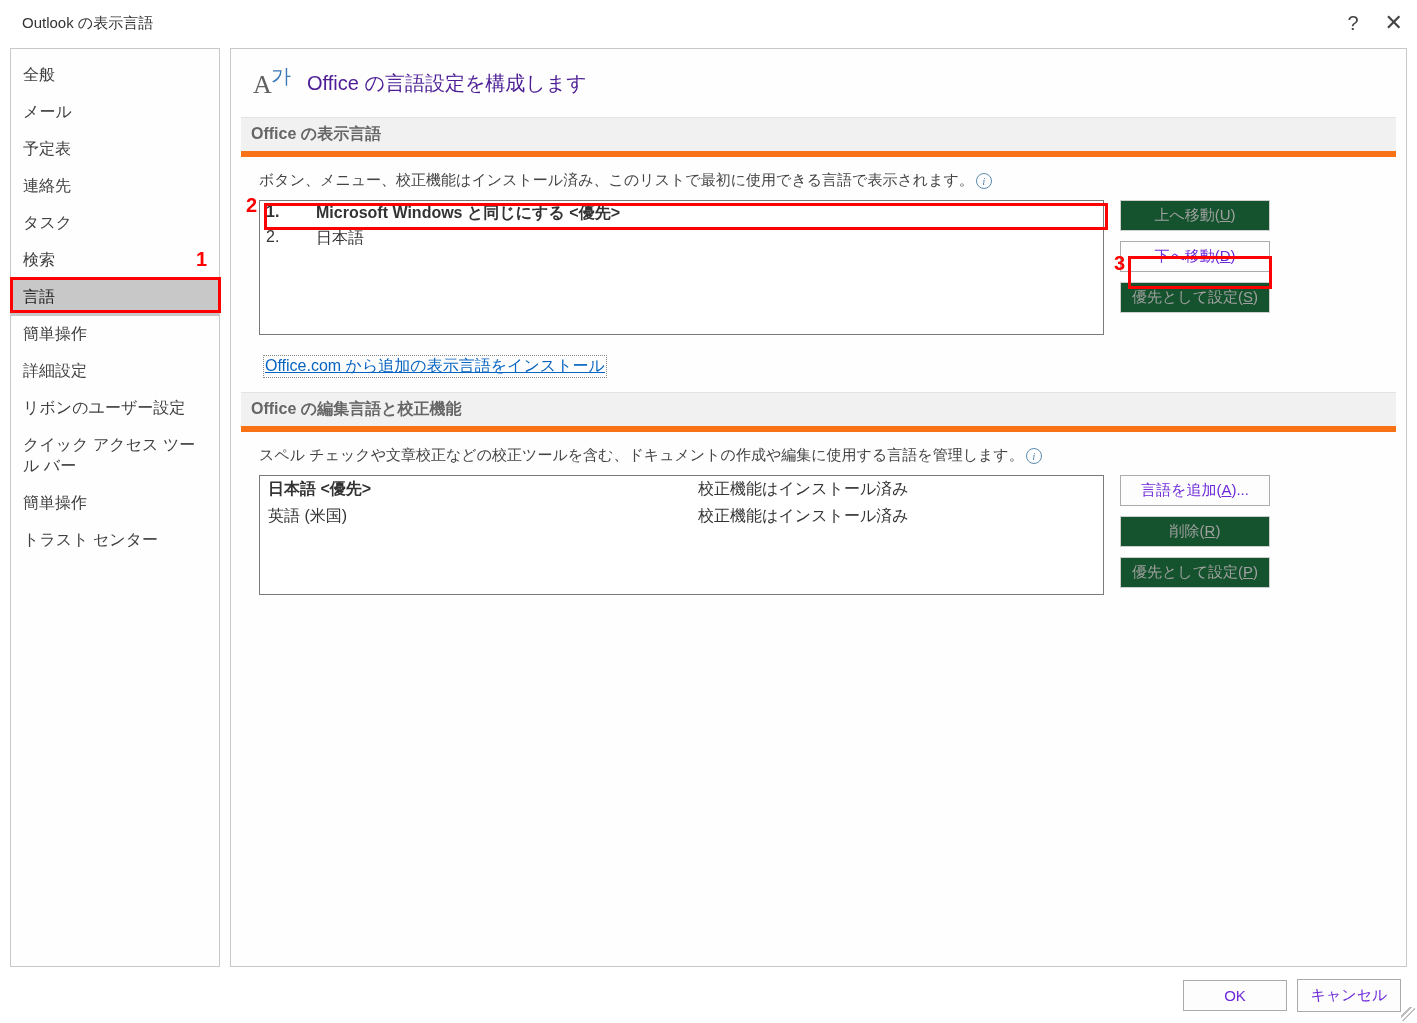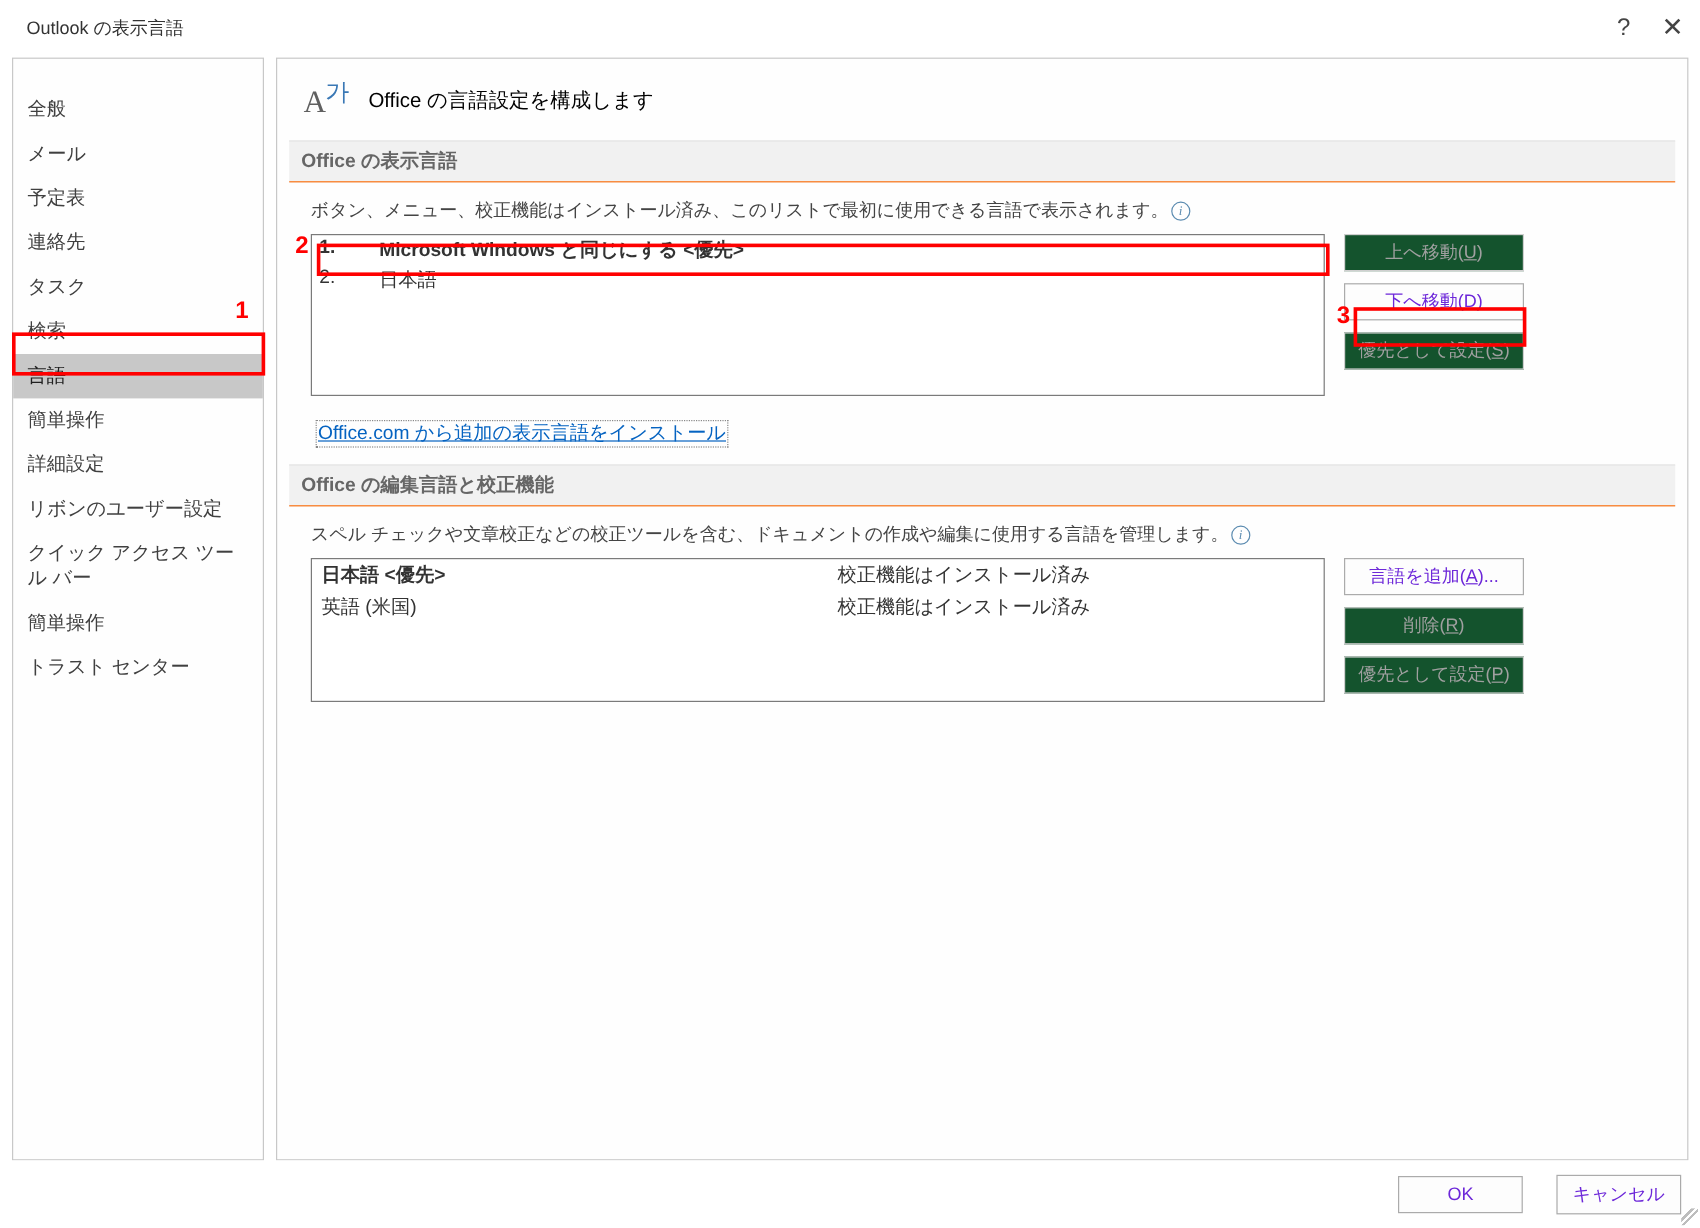--- a/index.html
+++ b/index.html
@@ -45,21 +45,21 @@
       height:calc(100% - 40px - 56px);
       padding:8px 10px 0 10px;
       gap:10px;
     }
 
     
     .sidebar{
       width:210px;
       border:1px solid var(--border);
       background:var(--panel);
-      padding-top:24px;
+      padding-top:8px;
     }
     .sidebar-item{
       padding:8px 12px;
       cursor:pointer;
       font-size:16px;
       color:#404040;
     }
     .sidebar-item.selected{
       background:var(--selected);
       color:#202020;
@@ -77,27 +77,27 @@
     }
 
     .page-header{
       display:flex;align-items:center;gap:14px;
       padding:4px 6px 16px 12px;
     }
     .lang-icon{
       width:40px;height:36px;display:block;
     }
     .page-header .title{
-      font-size:17px;color:#000000;
+      font-size:20px;color:#4c1d95;
     }
 
     .section-header{
       background:#f1f1f1;
       border-top:1px solid #e3e3e3;
-      border-bottom:1px solid #f97316;
+      border-bottom:6px solid #f97316;
       padding:6px 10px;
       font-size:16px;
       color:#666;
       font-weight:600;
     }
 
     .section-body{padding:14px 4px 14px 18px;}
     .desc{font-size:15px;color:#444;margin-bottom:10px;}
     .info-icon{
       display:inline-flex;width:16px;height:16px;border:1px solid #5b8bb0;border-radius:50%;
@@ -143,21 +143,21 @@
       color:var(--link);text-decoration:underline;cursor:pointer;font-size:16px;
       display:inline-block;margin-top:20px;margin-left:4px;
       border:1px dotted #888;padding:0 1px;
     }
     .linklike.plain{border:none;}
 
     
     .footer{
       position:absolute;left:10px;right:0;bottom:0;height:56px;
       display:flex;justify-content:flex-end;align-items:center;
-      gap:28px;padding-right:16px;
+      gap:10px;padding-right:16px;
       background:#fff;
     }
     .footer .btn{width:104px;padding:6px 0;font-size:15px;}
 
     
     .annot{position:absolute;border:3px solid var(--accent-red);pointer-events:none;}
     .annot-label{position:absolute;color:var(--accent-red);font-weight:700;font-size:20px;pointer-events:none;}
 
     
     .grip{

